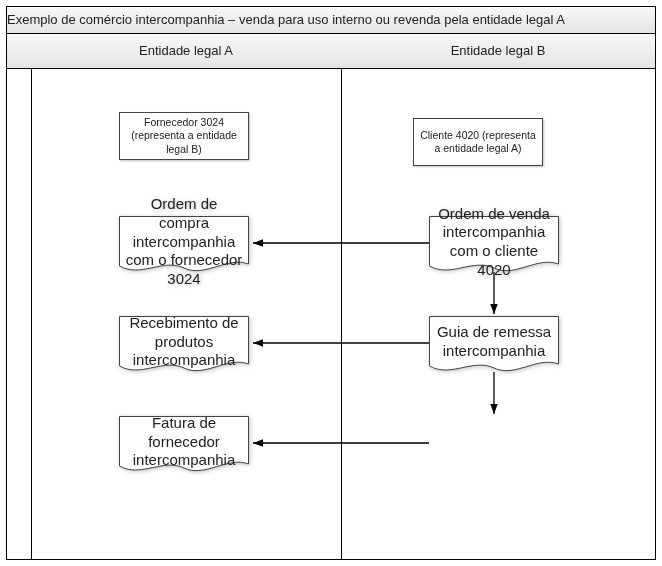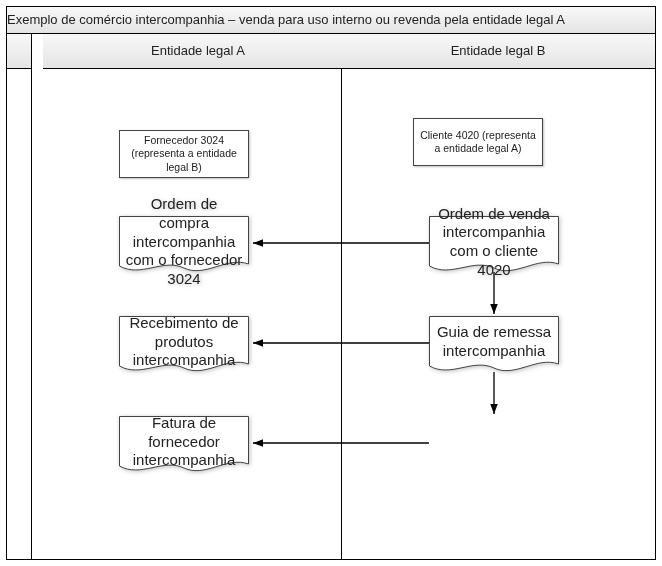--- a/index.html
+++ b/index.html
@@ -6,21 +6,21 @@
   .page{width:662px;height:566px;position:relative;box-sizing:border-box}
   .outer{position:absolute;left:6px;top:6px;right:6px;bottom:6px;border:1px solid #000}
   .title-bar{height:26px;line-height:26px;border-bottom:1px solid #000;
     background:linear-gradient(#f8f8f8,#e4e4e4);font-size:13px}
   .row{position:absolute;left:0;right:0;top:27px;bottom:0}
   .stub{position:absolute;left:0;top:0;bottom:0;width:24px;border-right:1px solid #000}
   .stub-head{height:34px;border-bottom:1px solid #000;background:linear-gradient(#f8f8f8,#e4e4e4)}
   .lanes{position:absolute;left:24px;right:0;top:0;bottom:0}
   .lane-head{position:absolute;top:0;height:34px;border-bottom:1px solid #000;
     background:linear-gradient(#f8f8f8,#e4e4e4);text-align:center;line-height:34px;font-size:13px}
-  .lane-a{left:12px;width:310px;border-right:1px solid #000}
+  .lane-a{left:0;width:310px;border-right:1px solid #000}
   .lane-b{left:310px;right:0}
   .lane-body{position:absolute;top:34px;bottom:0;left:0;right:0}
   .divider{position:absolute;left:310px;top:34px;bottom:0;border-left:1px solid #000}
   .card{position:absolute;width:130px;height:48px;border:1px solid #444;background:#fff;
     box-shadow:1px 1px 2px rgba(0,0,0,0.25);text-align:center;font-size:10.5px;
     display:flex;align-items:center;justify-content:center;padding:4px 6px;box-sizing:border-box;line-height:1.25}
   .doc{position:absolute;width:130px;height:58px;filter:drop-shadow(1px 1px 2px rgba(0,0,0,0.25))}
   .doc svg{position:absolute;inset:0;overflow:visible}
   .doc .txt{position:absolute;left:6px;right:6px;top:4px;bottom:10px;display:flex;
     align-items:center;justify-content:center;text-align:center;font-size:15px;line-height:1.25}
@@ -36,21 +36,21 @@
       <div class="stub">
         <div class="stub-head"></div>
       </div>
       <div class="lanes">
         <div class="lane-head lane-a">Entidade legal A</div>
         <div class="lane-head lane-b">Entidade legal B</div>
         <div class="divider"></div>
 
         <div class="lane-body">
 
-          <div class="card" style="left:88px;top:62px">
+          <div class="card" style="left:88px;top:44px">
             <span>Fornecedor 3024 (representa a entidade legal B)</span>
           </div>
           <div class="card" style="left:382px;top:50px">
             <span>Cliente 4020 (representa a entidade legal A)</span>
           </div>
 
           <div class="doc" style="left:88px;top:148px">
             <svg viewBox="0 0 130 58">
                 <path d="M0.5 0.5 H129.5 V48 C108 40 86 62 65 52 C44 42 22 62 0.5 50 Z" fill="#fff" stroke="#444"></path>
               </svg>

